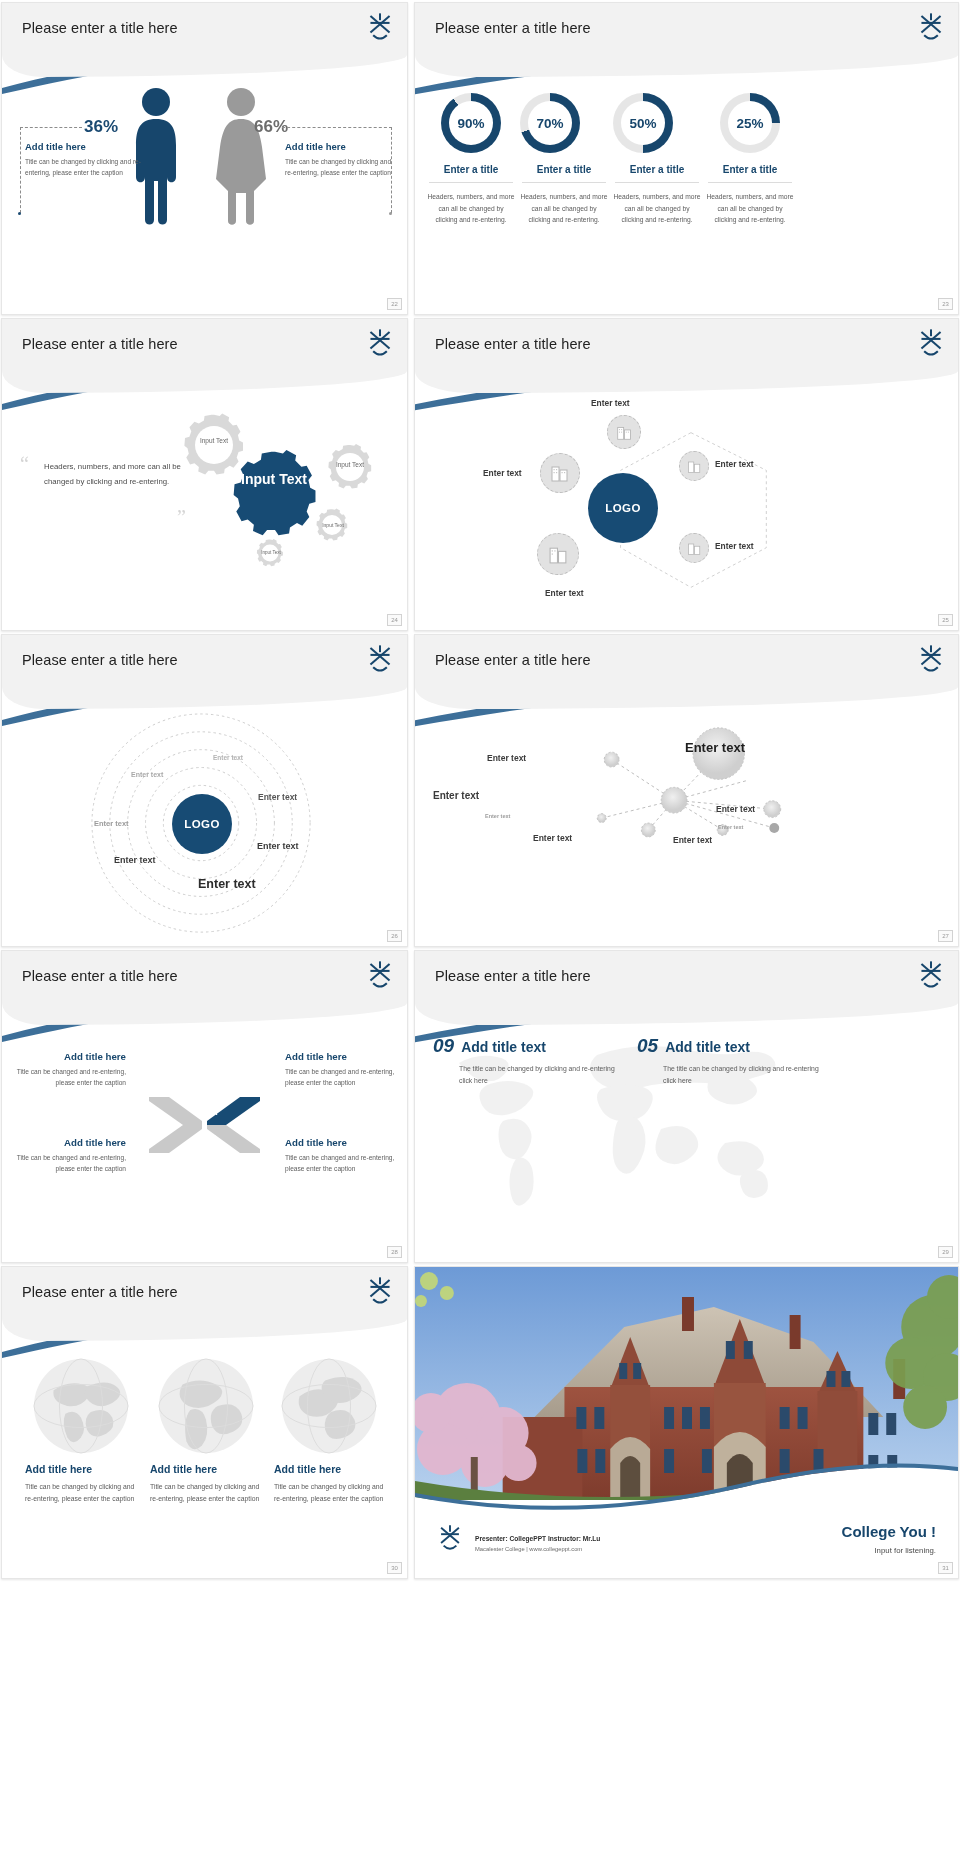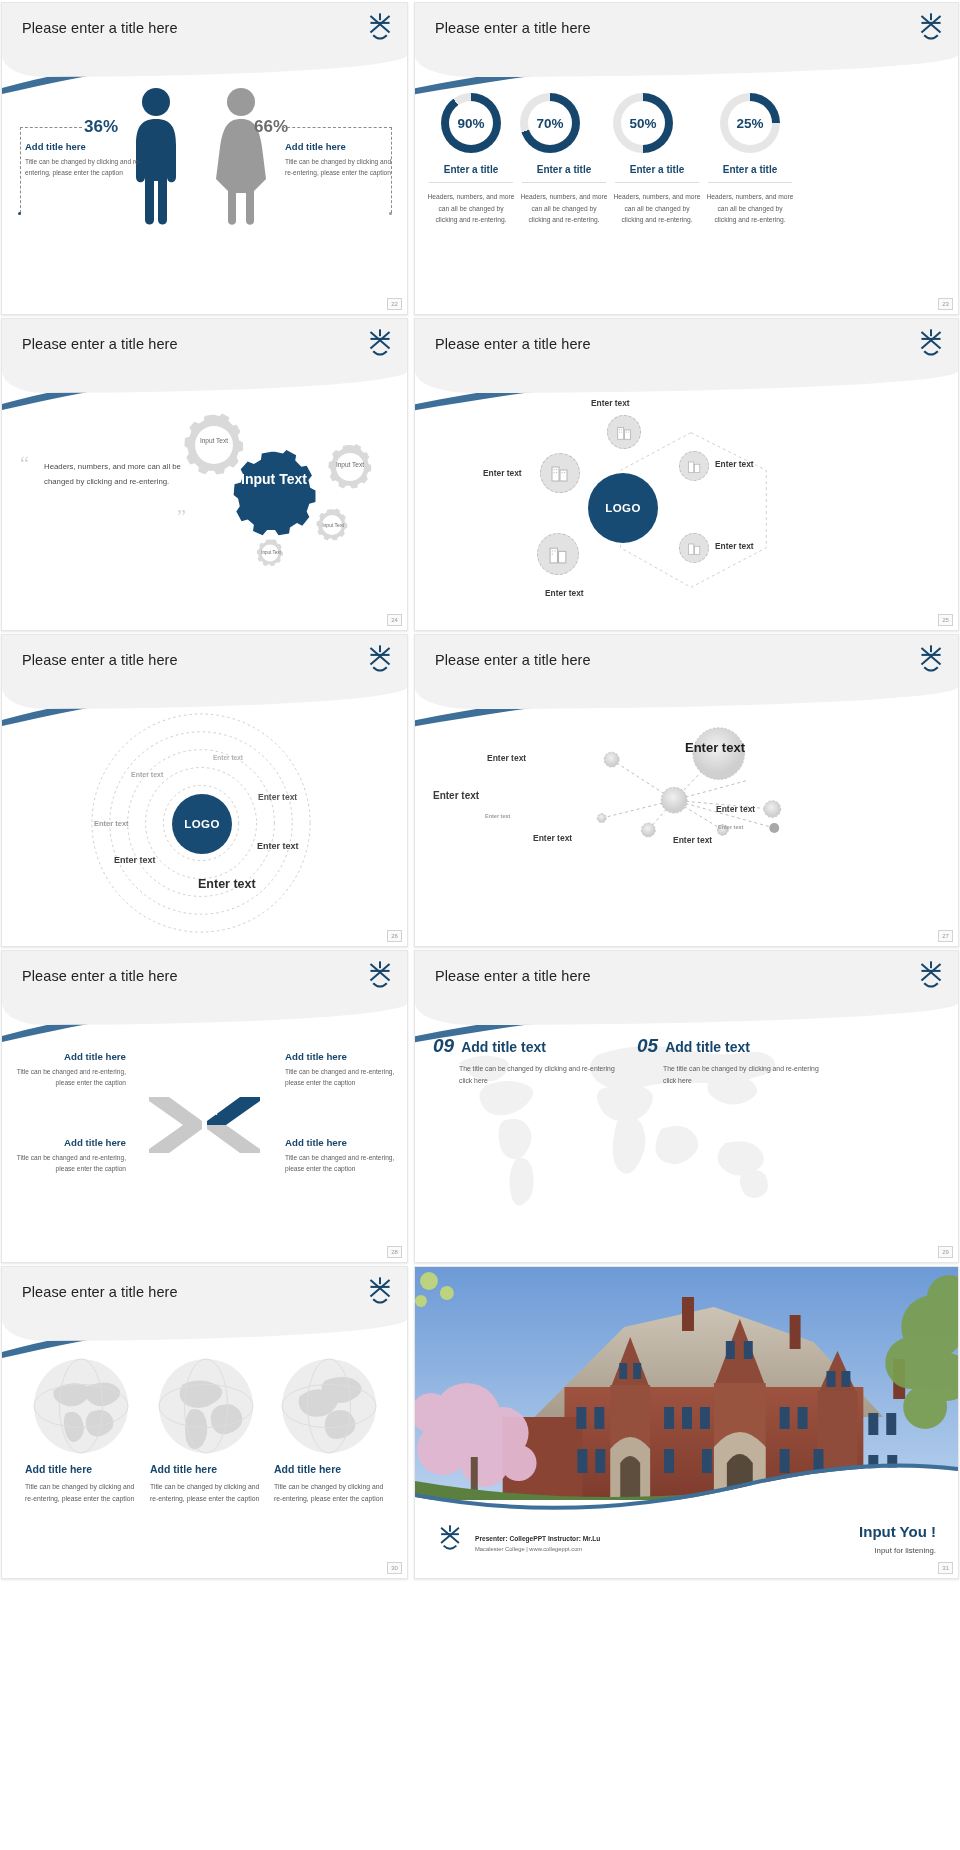--- a/index.html
+++ b/index.html
@@ -708,18 +708,18 @@
       <g fill="none" stroke="#17466c" stroke-width="3">
         <path d="M6 6 L34 30"></path>
           <path d="M34 6 L6 30"></path>
         <path d="M20 2 L20 12"></path>
           <path d="M6 16 L34 16"></path>
         <path d="M10 34 Q20 44 30 34"></path>
       </g>
     </svg>
     <div class="pres" style="z-index:6">Presenter: CollegePPT    Instructor: Mr.Lu</div>
     <div class="pres2" style="z-index:6">Macalester College  |  www.collegeppt.com</div>
-    <div class="thx" style="z-index:6">Input You !</div>
+    <div class="thx" style="z-index:6">College You !</div>
     <div class="thx2" style="z-index:6">Input for listening.</div>
     <div class="pnum">31</div>
   </div>
 
 </div>
 
 </body></html>

